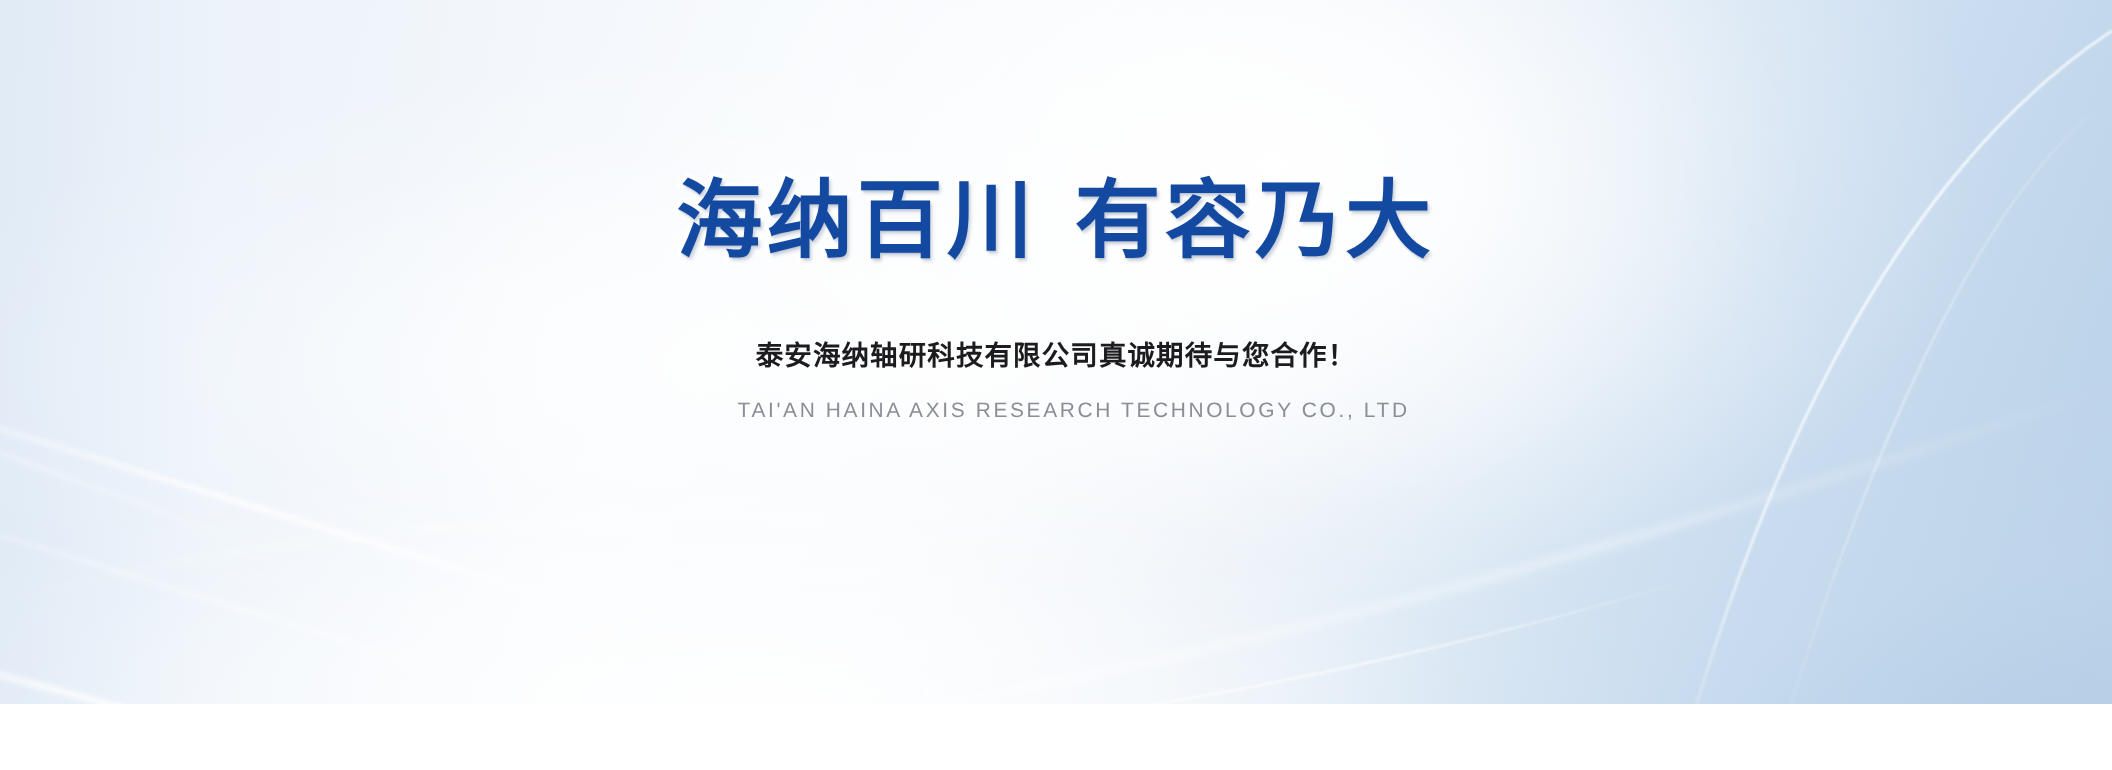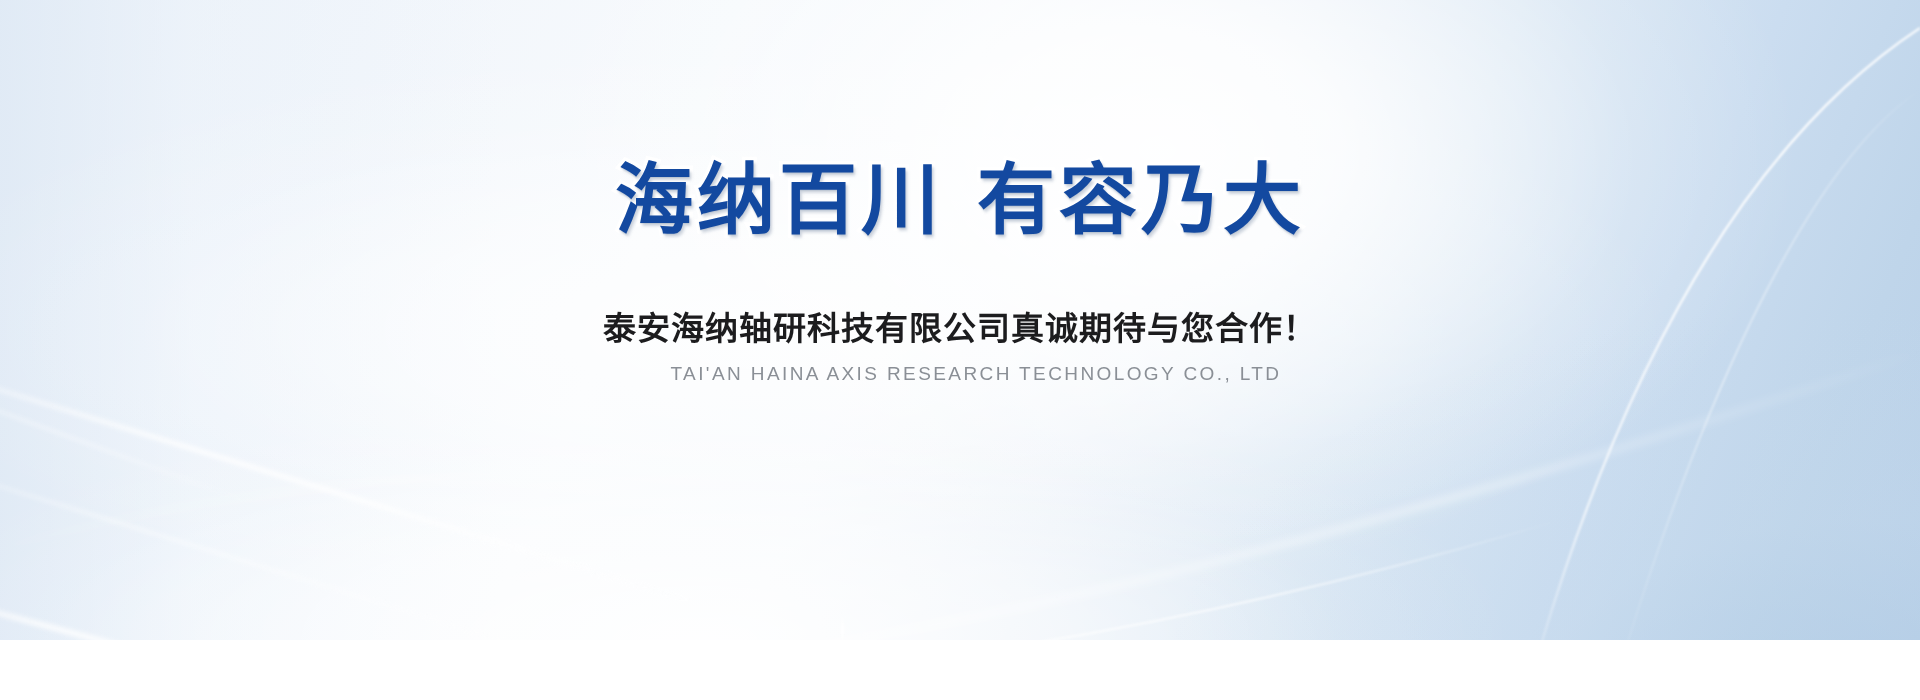--- a/index.html
+++ b/index.html
@@ -127,21 +127,21 @@
       2px 3px 3px rgba(120,140,165,0.38),
       0 1px 1px rgba(150,165,185,0.30);
   }
   .headline .gap { display: inline-block; width: 34px; }
 
   .subtitle {
     position: absolute;
     top: 309px;
     left: 0;
     width: 1920px;
-    font-size: 33px;
+    font-size: 25px;
     font-weight: 600;
     line-height: 1.2;
     letter-spacing: 1px;
     color: #1c1c1e;
     white-space: nowrap;
   }
   .subtitle-en {
     position: absolute;
     top: 363px;
     left: 16px;

